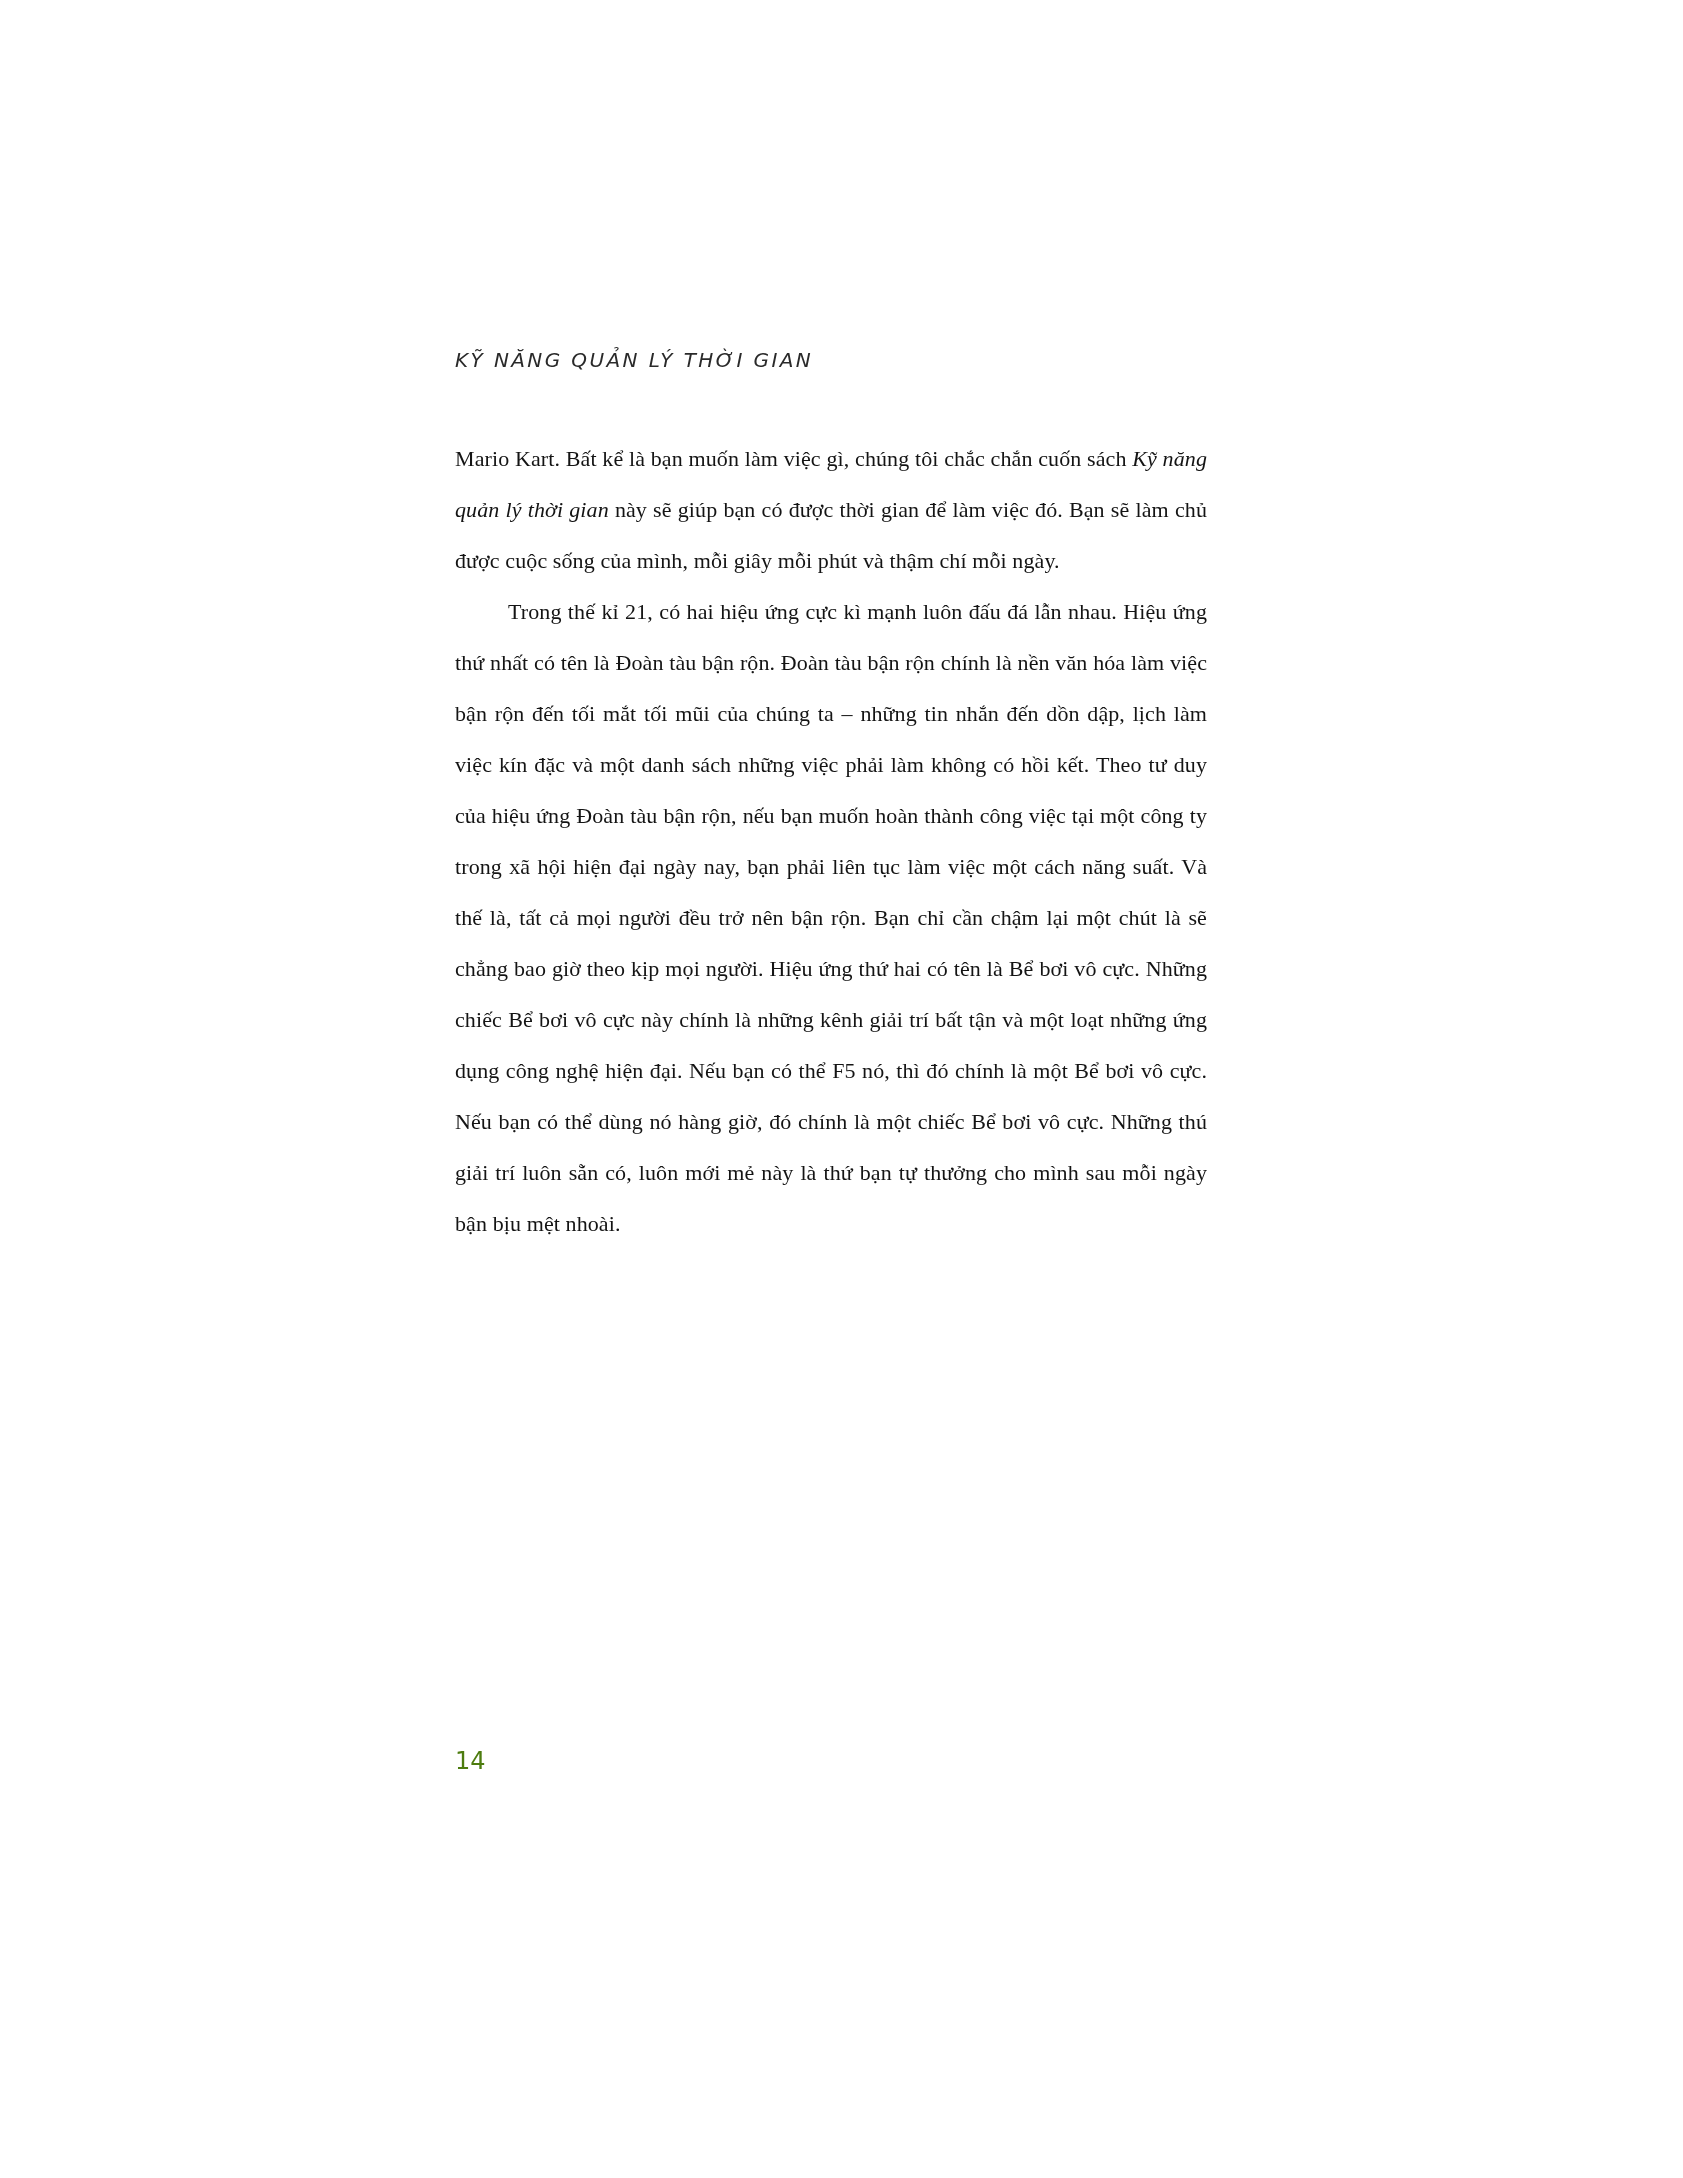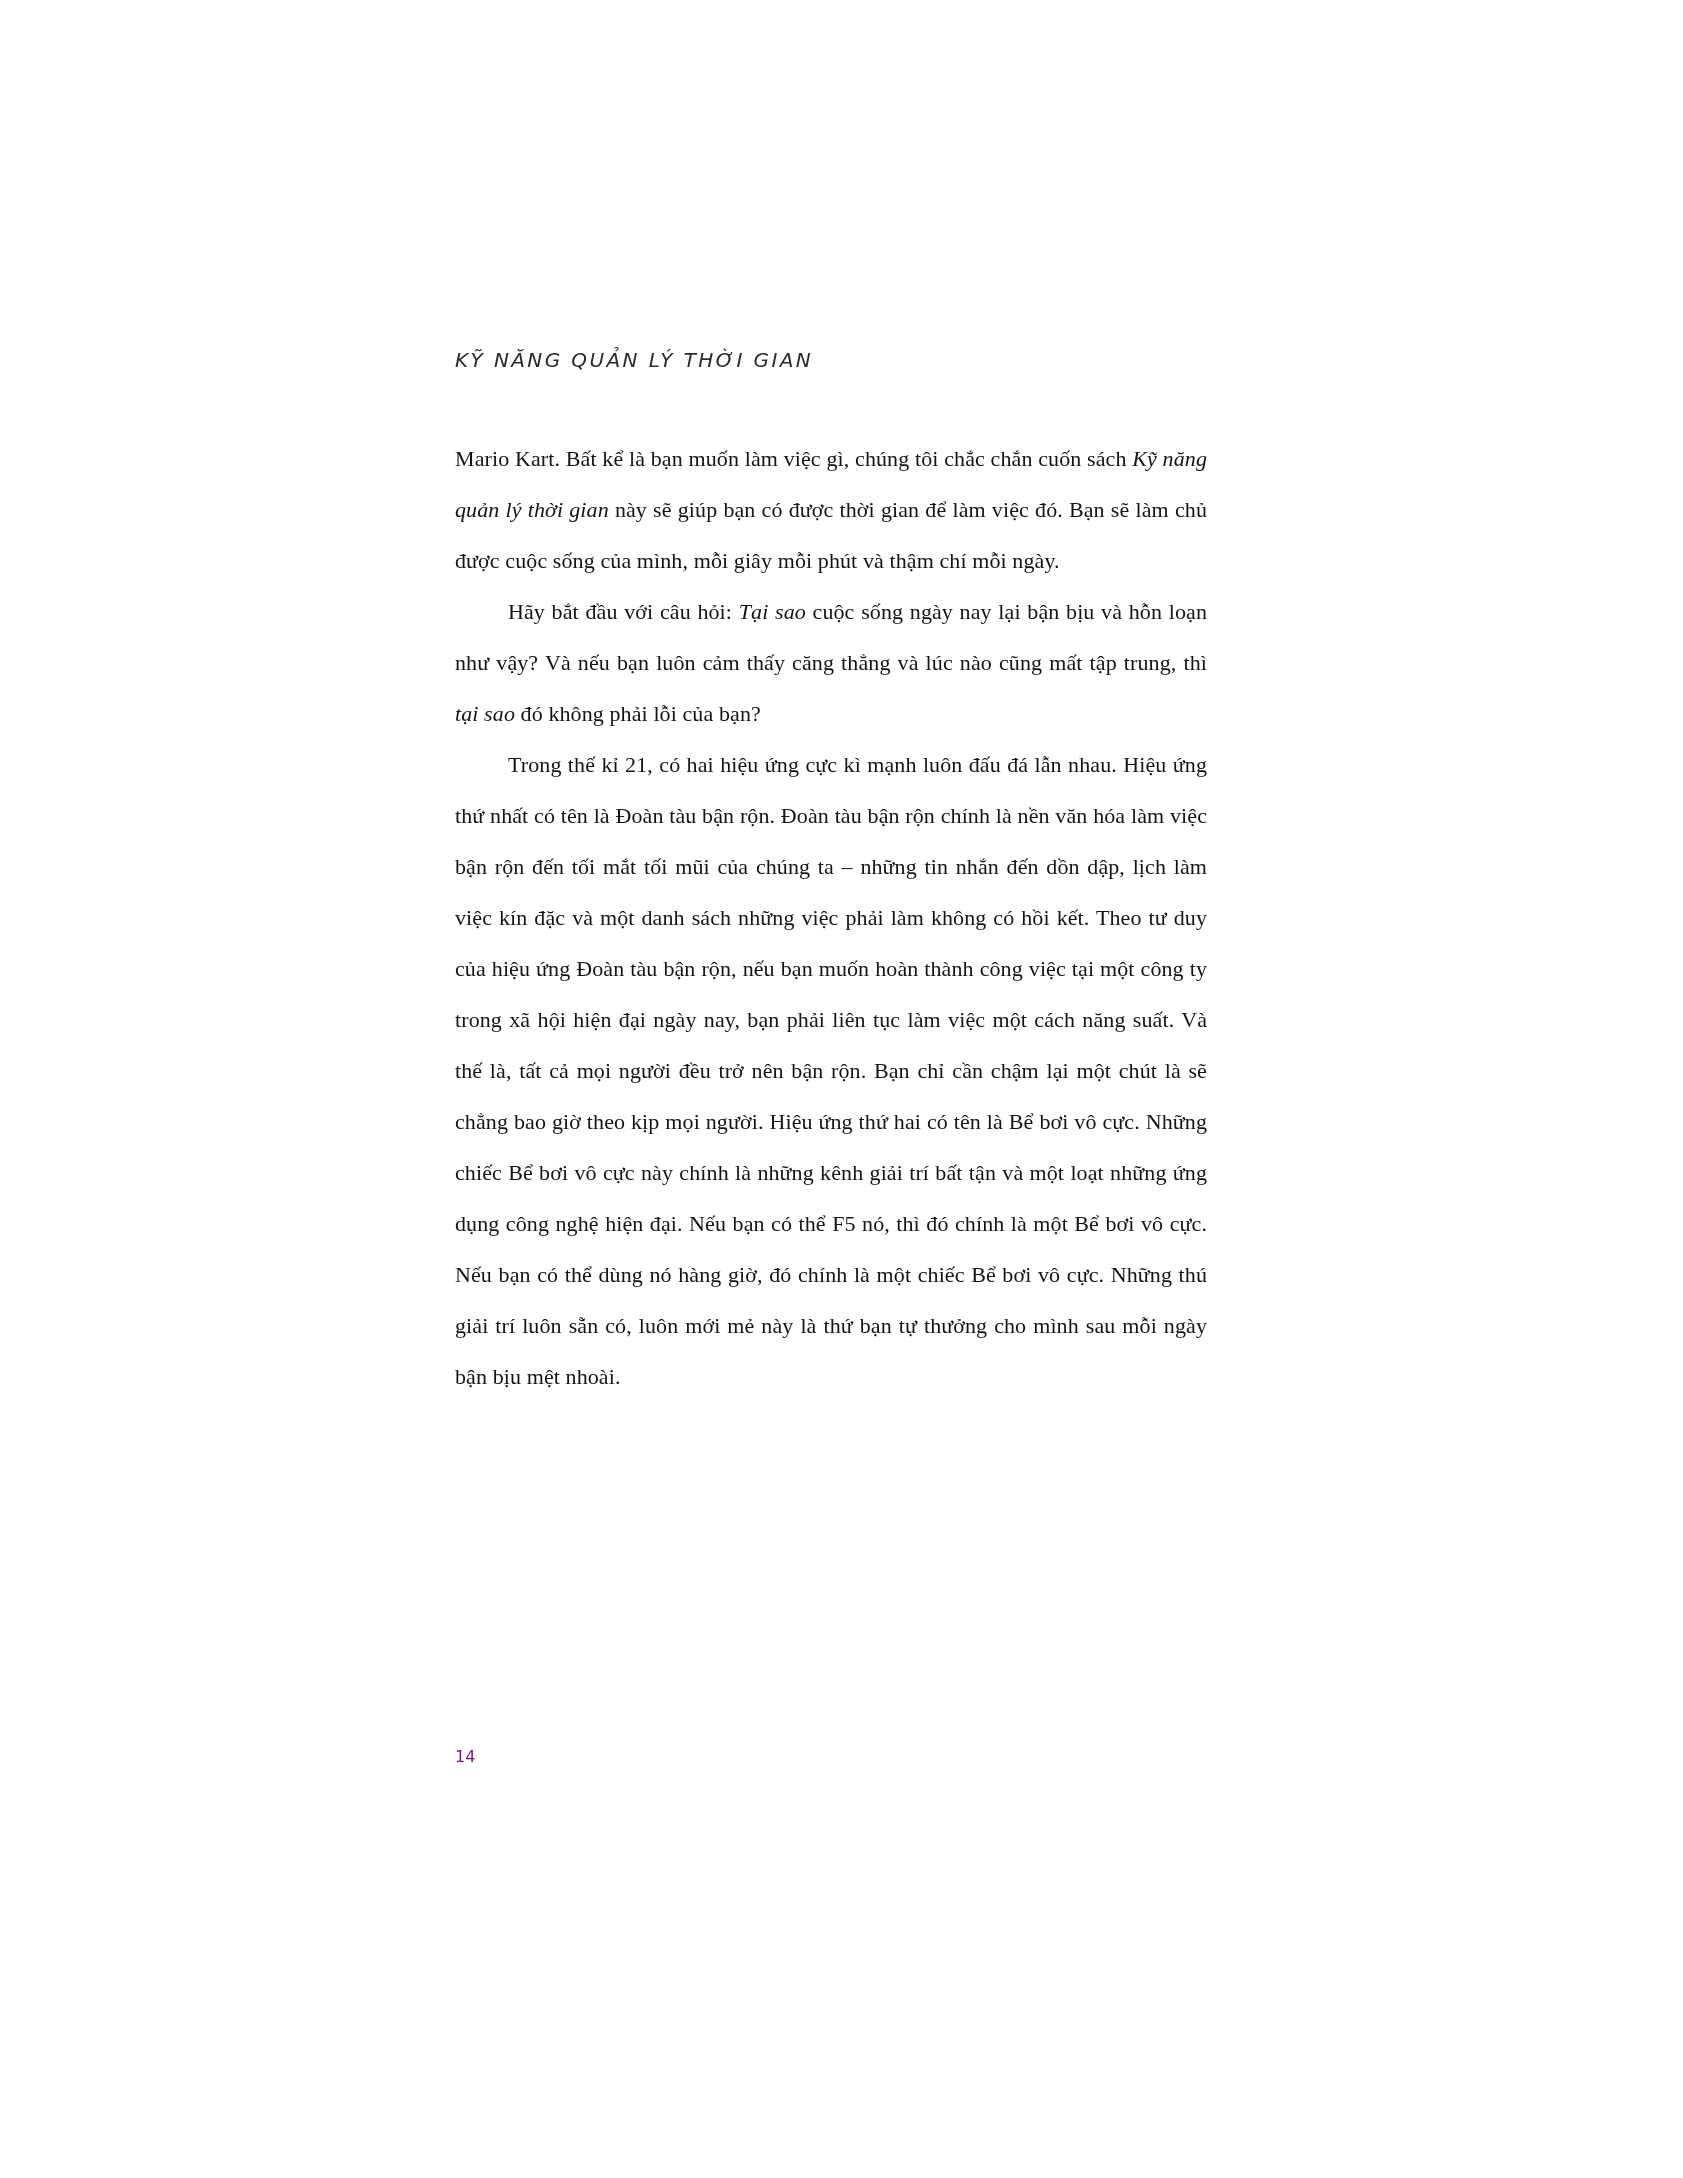--- a/index.html
+++ b/index.html
@@ -56,36 +56,35 @@
     margin-top: 0px;
   }
   em {
     font-style: italic;
   }
   .folio {
     position: absolute;
     left: 447px;
     top: 1747px;
     font-family: "DejaVu Sans", sans-serif;
-    font-size: 16px;
-    color: #701a75;
+    font-size: 24px;
+    color: #4d7c0f;
   }
 </style>
 </head>
 <body>
 
 <div class="page">
 
   <div class="content">
 
     <div class="running-head">Kỹ năng quản lý thời gian</div>
 
     <div class="body-text">
         <p><span>Mario Kart. Bất kể là bạn muốn làm việc gì, chúng tôi chắc chắn cuốn sách </span><em>Kỹ năng quản lý thời gian</em><span> này sẽ giúp bạn có được thời gian để làm việc đó. Bạn sẽ làm chủ được cuộc sống của mình, mỗi giây mỗi phút và thậm chí mỗi ngày.</span></p>
-        <p class="indent"><span>Hãy bắt đầu với câu hỏi: </span><em>Tại sao</em><span> cuộc sống ngày nay lại bận bịu và hỗn loạn như vậy? Và nếu bạn luôn cảm thấy căng thẳng và lúc nào cũng mất tập trung, thì </span><em>tại sao</em><span> đó không phải lỗi của bạn?</span></p>
         <p class="indent"><span>Trong thế kỉ 21, có hai hiệu ứng cực kì mạnh luôn đấu đá lẫn nhau. Hiệu ứng thứ nhất có tên là Đoàn tàu bận rộn. Đoàn tàu bận rộn chính là nền văn hóa làm việc bận rộn đến tối mắt tối mũi của chúng ta – những tin nhắn đến dồn dập, lịch làm việc kín đặc và một danh sách những việc phải làm không có hồi kết. Theo tư duy của hiệu ứng Đoàn tàu bận rộn, nếu bạn muốn hoàn thành công việc tại một công ty trong xã hội hiện đại ngày nay, bạn phải liên tục làm việc một cách năng suất. Và thế là, tất cả mọi người đều trở nên bận rộn. Bạn chỉ cần chậm lại một chút là sẽ chẳng bao giờ theo kịp mọi người. Hiệu ứng thứ hai có tên là Bể bơi vô cực. Những chiếc Bể bơi vô cực này chính là những kênh giải trí bất tận và một loạt những ứng dụng công nghệ hiện đại. Nếu bạn có thể F5 nó, thì đó chính là một Bể bơi vô cực. Nếu bạn có thể dùng nó hàng giờ, đó chính là một chiếc Bể bơi vô cực. Những thú giải trí luôn sẵn có, luôn mới mẻ này là thứ bạn tự thưởng cho mình sau mỗi ngày bận bịu mệt nhoài.</span></p>
       </div>
 
   </div>
 
   <div class="folio">14</div>
 
 </div>
 
 

